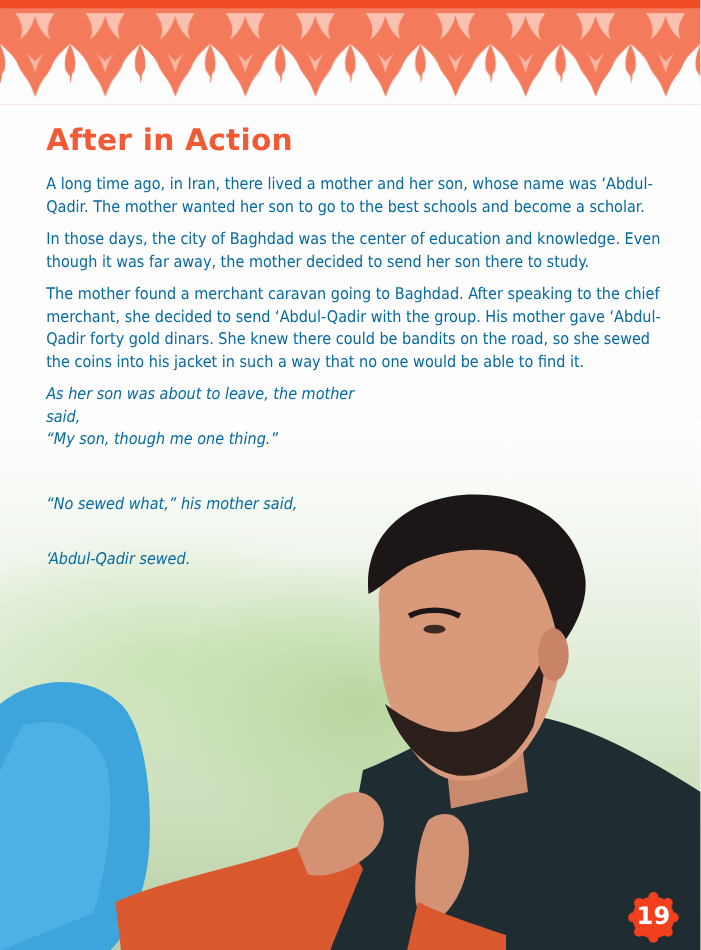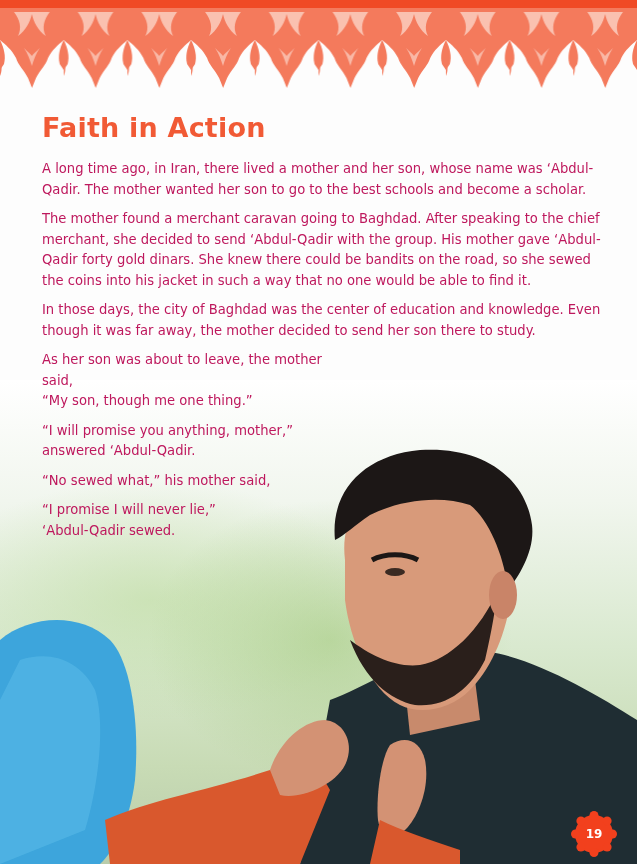--- a/index.html
+++ b/index.html
@@ -7,25 +7,25 @@
   .page{position:relative;width:637px;height:864px;overflow:hidden;background:#fdfdfd;}
   
   .photo{position:absolute;left:0;top:380px;width:637px;height:484px;
     background:
       radial-gradient(ellipse 260px 200px at 330px 260px, rgba(160,200,120,0.55), rgba(255,255,255,0) 70%),
       radial-gradient(ellipse 300px 160px at 150px 220px, rgba(190,220,160,0.6), rgba(255,255,255,0) 75%),
       linear-gradient(to bottom, #ffffff 0%, #f1f6ee 25%, #d9e9cf 55%, #c8dbb5 80%, #b9ccaa 100%);}
   
   .border-top{position:absolute;left:0;top:0;width:637px;height:95px;}
   .title{position:absolute;left:42px;top:112px;margin:0;font-family:"DejaVu Sans",sans-serif;font-weight:bold;font-size:27px;color:#f15a35;letter-spacing:0.2px;}
-  .body-text{position:absolute;left:42px;top:158px;width:560px;font-size:14.6px;line-height:20.5px;color:#be185d;font-family:"DejaVu Sans Condensed","DejaVu Sans",sans-serif;font-stretch:condensed;}
+  .body-text{position:absolute;left:42px;top:158px;width:560px;font-size:14.6px;line-height:20.5px;color:#0369a1;font-family:"DejaVu Sans Condensed","DejaVu Sans",sans-serif;font-stretch:condensed;}
   .body-text p{margin:0 0 9px 0;}
-  .narrow{width:300px;}
+  .narrow{width:300px;font-style:italic;}
   .page-badge{position:absolute;left:570px;top:810px;width:48px;height:48px;}
-  .page-num{position:absolute;left:570px;top:810px;width:48px;height:48px;line-height:48px;text-align:center;color:#fff;font-weight:bold;font-size:12px;font-family:"DejaVu Sans",sans-serif;}
+  .page-num{position:absolute;left:570px;top:810px;width:48px;height:48px;line-height:48px;text-align:center;color:#fff;font-weight:bold;font-size:22px;font-family:"DejaVu Sans",sans-serif;}
 </style>
 </head>
 <body>
 
 <div class="page">
 
   <div class="photo">
     <svg width="637" height="484" viewBox="0 380 637 484" xmlns="http://www.w3.org/2000/svg">
 
       <path d="M330 700 C360 690,420 650,470 650 C520 650,590 690,637 720 L637 864 L300 864 Z" fill="#1f2d33"></path>
@@ -62,39 +62,38 @@
         <path d="M14 12 C20 20,22 28,18 36 C26 30,30 22,31.85 14 C33.7 22,37.7 30,45.7 36 C41.7 28,43.7 20,49.7 12 Z" fill="#fbd3c6" opacity="0.8"></path>
         <path d="M24 48 C28 54,30 60,31.85 66 C33.7 60,35.7 54,39.7 48 C36 52,33 54,31.85 56 C30.7 54,27.7 52,24 48 Z" fill="#fbd3c6" opacity="0.7"></path>
         <path d="M0 40 C4 48,6 56,4 64 L0 70 Z" fill="#f47a5c"></path>
         <path d="M63.7 40 C59.7 48,57.7 56,59.7 64 L63.7 70 Z" fill="#f47a5c"></path>
         <path d="M-6 55 C0 60,4 66,0 76 L-4 84 L-6 76 Z" fill="#f47a5c"></path>
       </pattern>
     </defs>
     <rect width="637" height="95" fill="url(#orn)"></rect>
   </svg>
 
-  <h1 class="title">Faith in Action</h1>
+  <h1 class="title">After in Action</h1>
 
   <div class="body-text">
     <p>A long time ago, in Iran, there lived a mother and her son, whose name was ‘Abdul-Qadir. The mother wanted her son to go to the best schools and become a scholar.</p>
+    <p>In those days, the city of Baghdad was the center of education and knowledge. Even though it was far away, the mother decided to send her son there to study.</p>
     <p>The mother found a merchant caravan going to Baghdad. After speaking to the chief merchant, she decided to send ‘Abdul-Qadir with the group. His mother gave ‘Abdul-Qadir forty gold dinars. She knew there could be bandits on the road, so she sewed the coins into his jacket in such a way that no one would be able to find it.</p>
-    <p>In those days, the city of Baghdad was the center of education and knowledge. Even though it was far away, the mother decided to send her son there to study.</p>
     <p class="narrow">
       <span>As her son was about to leave, the mother said,</span><br>
       <span>“My son, though me one thing.”</span>
     </p>
     <p class="narrow">
-      <span>“I will promise you anything, mother,”</span><br>
-      <span>answered ‘Abdul-Qadir.</span>
+      <br>
     </p>
     <p class="narrow">
       <span>“No sewed what,” his mother said,</span><br>
     </p>
     <p class="narrow">
-      <span>“I promise I will never lie,”</span><br>
+      <br>
       <span>‘Abdul-Qadir sewed.</span>
     </p>
   </div>
 
   <svg class="page-badge" viewBox="0 0 48 48" xmlns="http://www.w3.org/2000/svg">
     <g fill="#f2401d">
       <circle cx="24" cy="24" r="19"></circle>
       <circle cx="24" cy="5.5" r="4.5"></circle>
       <circle cx="37.1" cy="10.9" r="4.5"></circle>
       <circle cx="42.5" cy="24" r="4.5"></circle>

